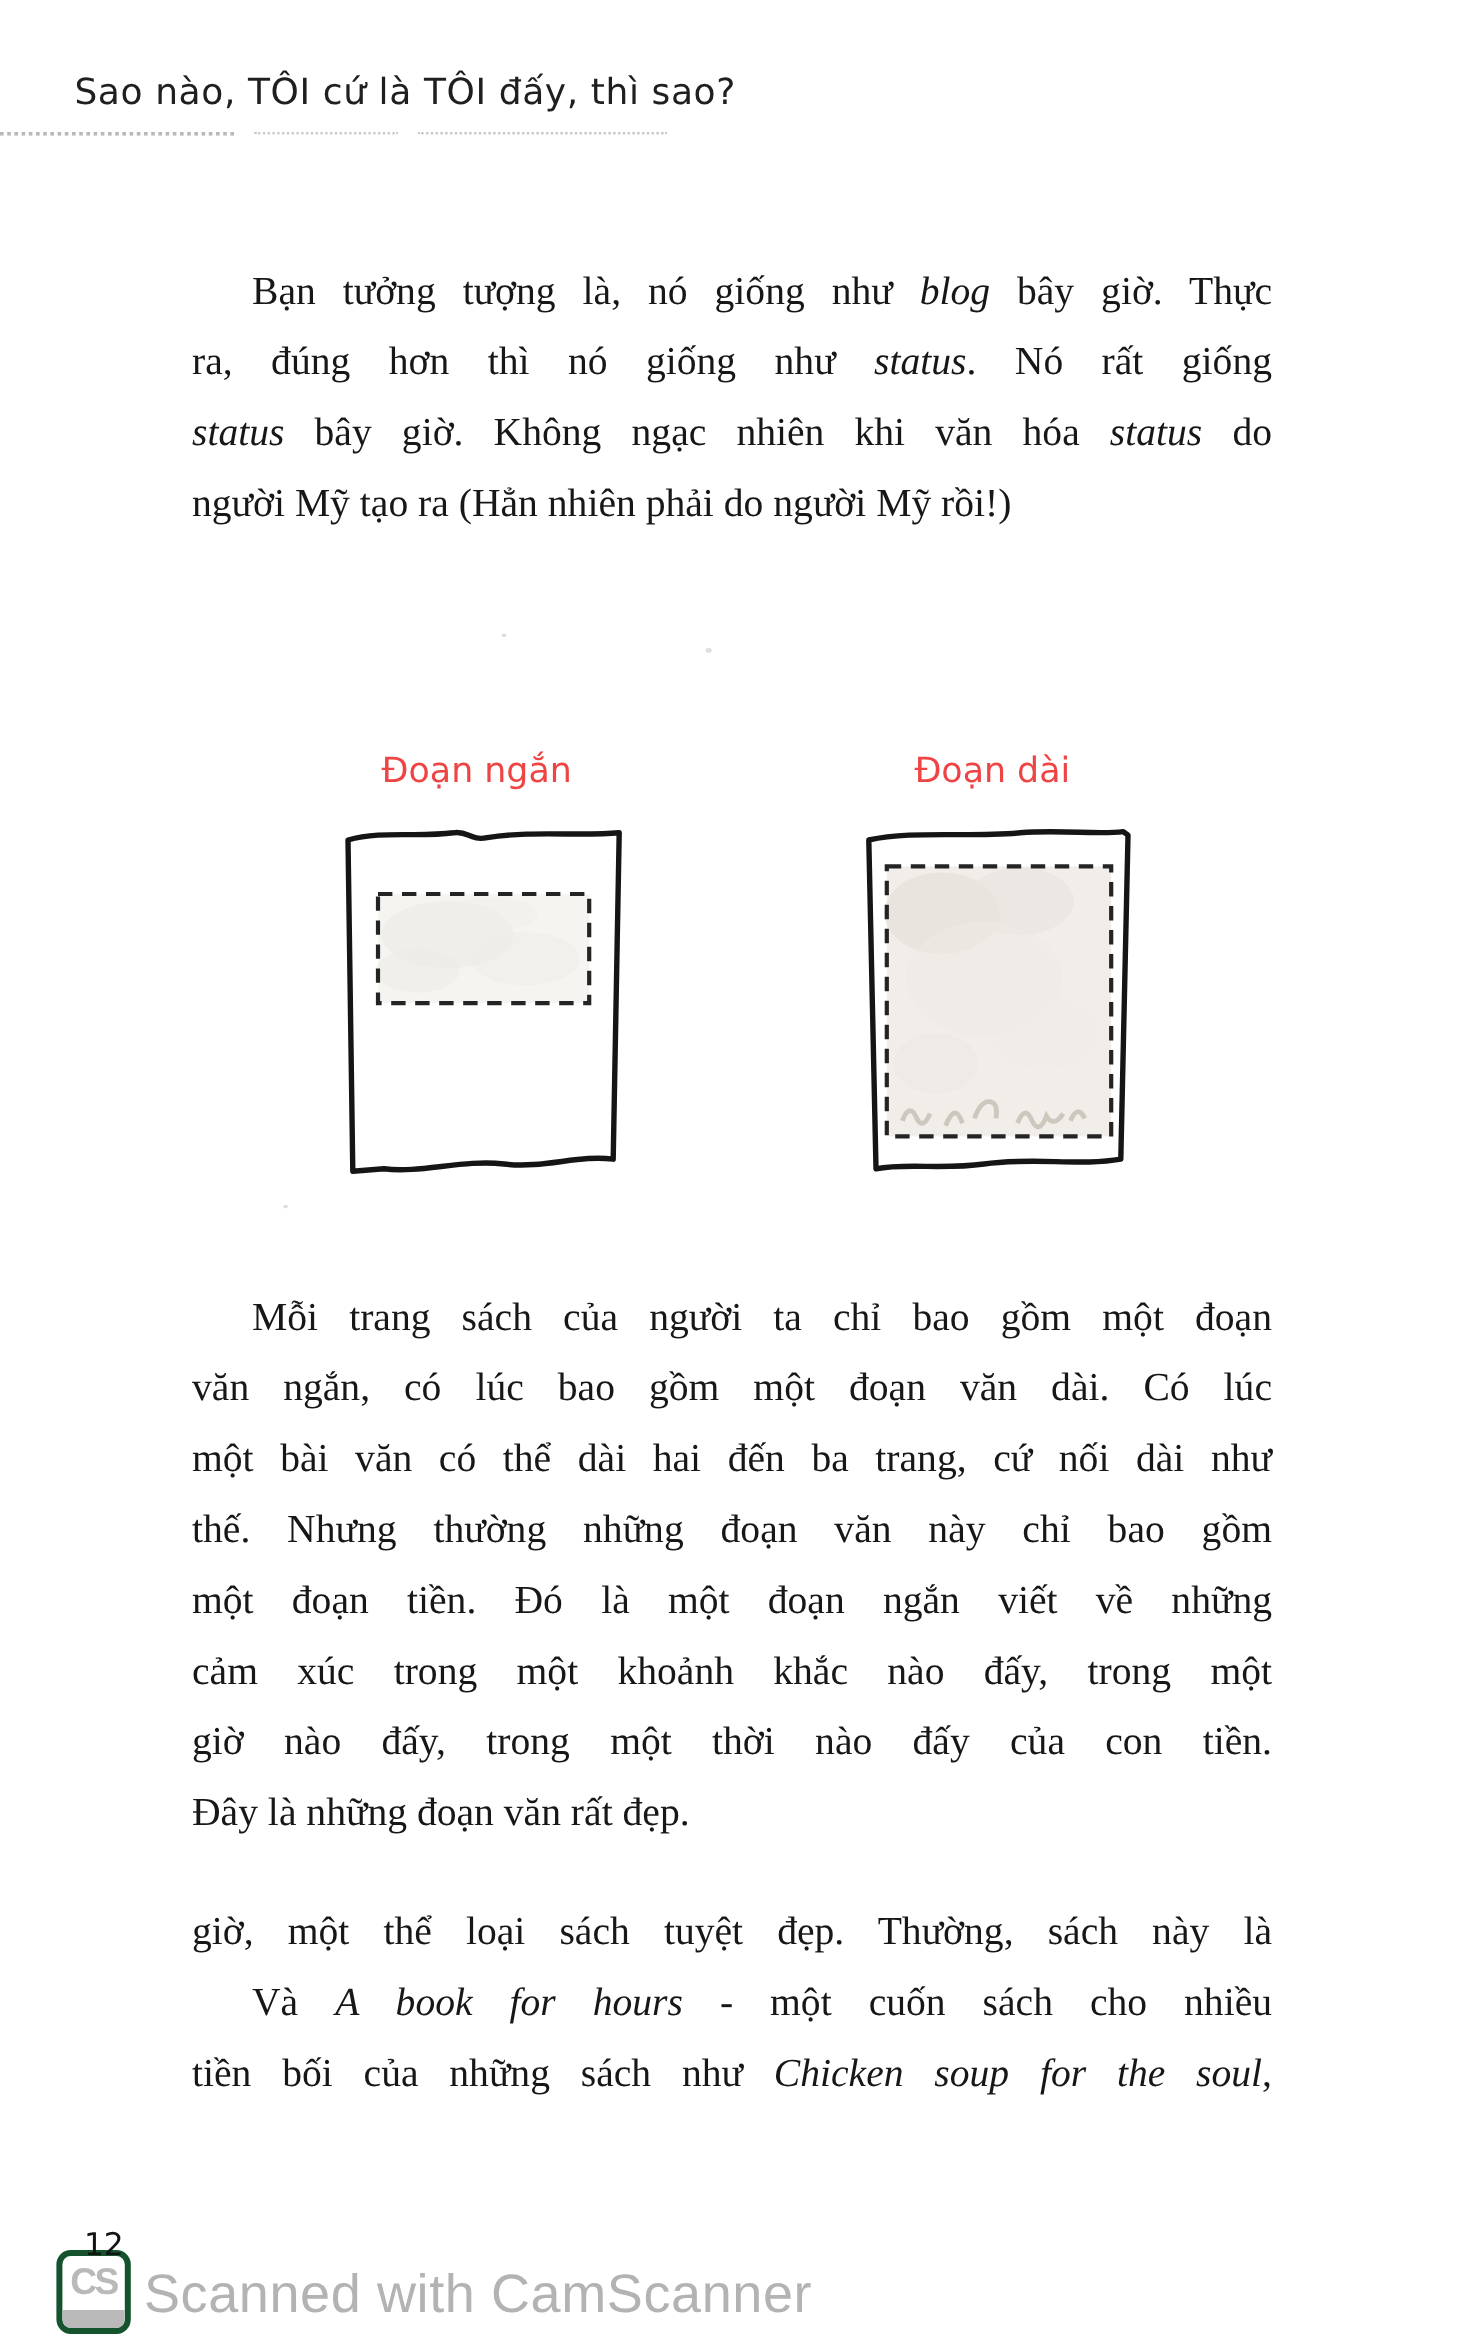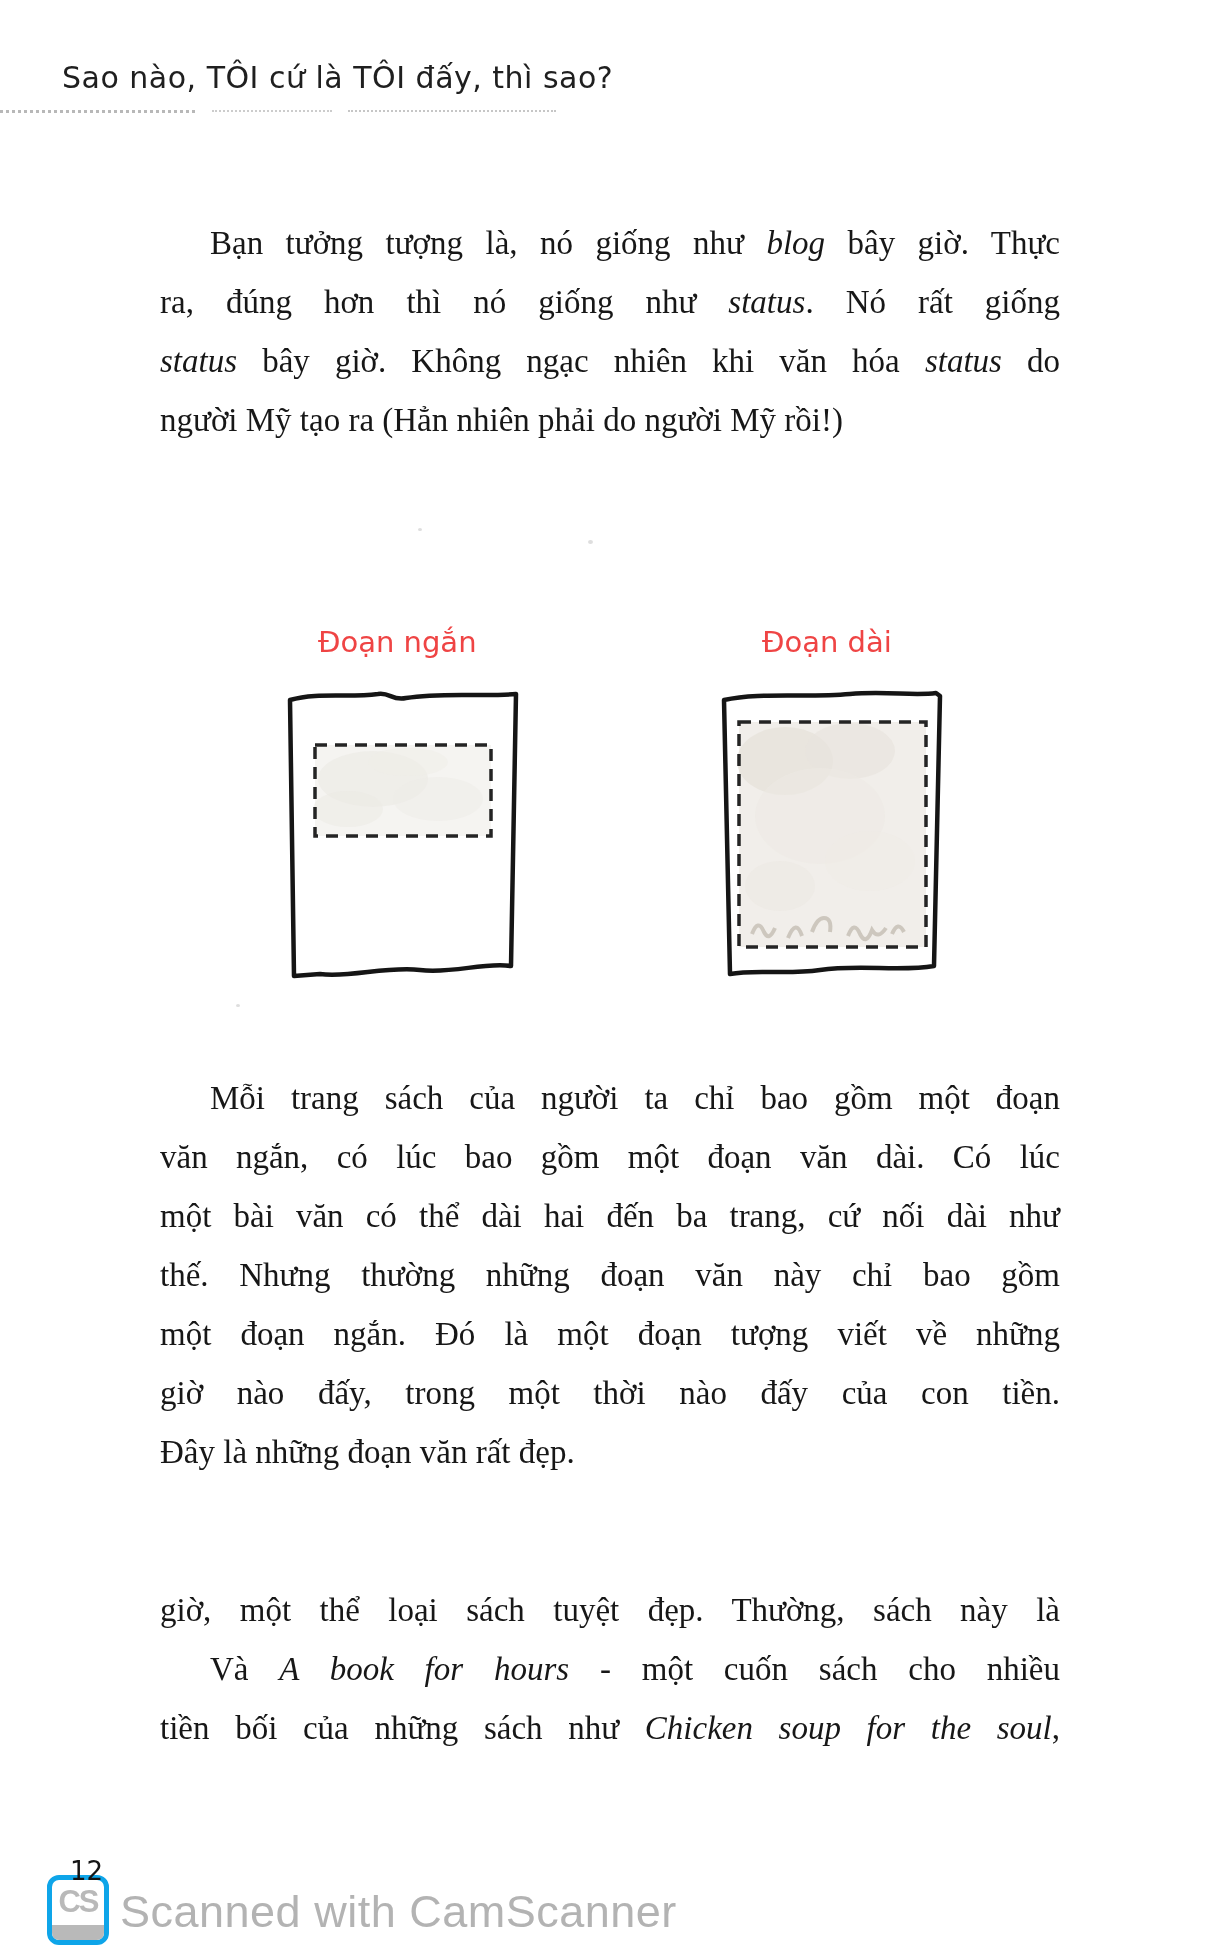--- a/index.html
+++ b/index.html
@@ -39,21 +39,21 @@
   .speck{position:absolute;background:#dedede;border-radius:50%;}
   .speck-1{left:588px;top:540px;width:5px;height:4px;}
   .speck-2{left:418px;top:528px;width:4px;height:3px;}
   .speck-3{left:236px;top:1004px;width:4px;height:3px;}
 
   
   .page-num{position:absolute;left:70px;top:1856px;z-index:3;
         font-family:"DejaVu Sans","Liberation Sans",sans-serif;
         font-size:26px;color:#141414;}
   .cs-logo{position:absolute;left:47px;top:1875px;width:52px;height:60px;
-        border:5px solid #0ea5e9;border-radius:12px;background:#ffffff;overflow:hidden;z-index:2;}
+        border:5px solid #14532d;border-radius:12px;background:#ffffff;overflow:hidden;z-index:2;}
   .cs-text{position:absolute;left:0;right:0;top:4px;text-align:center;
         font-family:"Liberation Sans","DejaVu Sans",sans-serif;font-weight:bold;
         font-size:31px;letter-spacing:-2px;color:#b9b9b9;}
   .cs-band{position:absolute;left:0;right:0;bottom:0;height:15px;background:#b9b9b9;}
   .wm-text{position:absolute;left:120px;top:1886px;
         font-family:"Liberation Sans","DejaVu Sans",sans-serif;
         font-size:45px;letter-spacing:.5px;color:#b3b3b3;white-space:nowrap;}
 </style>
 </head>
 <body>
@@ -109,21 +109,22 @@
         <rect x="29" y="36" width="187" height="225" fill="none" stroke="#242424" stroke-width="3.5" stroke-dasharray="12 8"></rect>
       </g>
     </svg>
   </div>
 
   <div class="para para-2" id="para-1">
       <div class="line just indent"><span>Mỗi trang sách của người ta chỉ bao gồm một đoạn</span></div>
       <div class="line just"><span>văn ngắn, có lúc bao gồm một đoạn văn dài. Có lúc</span></div>
       <div class="line just"><span>một bài văn có thể dài hai đến ba trang, cứ nối dài như</span></div>
       <div class="line just"><span>thế. Nhưng thường những đoạn văn này chỉ bao gồm</span></div>
-      <div class="line just"><span>một đoạn ngắn. Đó là một đoạn tượng viết về những</span></div>
+      <div class="line just"><span>một đoạn tiền. Đó là một đoạn ngắn viết về những</span></div>
+      <div class="line just"><span>cảm xúc trong một khoảnh khắc nào đấy, trong một</span></div>
       <div class="line just"><span>giờ nào đấy, trong một thời nào đấy của con tiền.</span></div>
       <div class="line"><span>Đây là những đoạn văn rất đẹp.</span></div>
     </div>
   <div class="para para-3" id="para-2">
       <div class="line just"><span>giờ, một thể loại sách tuyệt đẹp. Thường, sách này là</span></div>
       <div class="line just indent"><span>Và </span><span class="it">A book for hours</span><span> - một cuốn sách cho nhiều</span></div>
       <div class="line just"><span>tiền bối của những sách như </span><span class="it">Chicken soup for the soul</span><span>,</span></div>
     </div>
 
   <span class="speck speck-1"></span>

